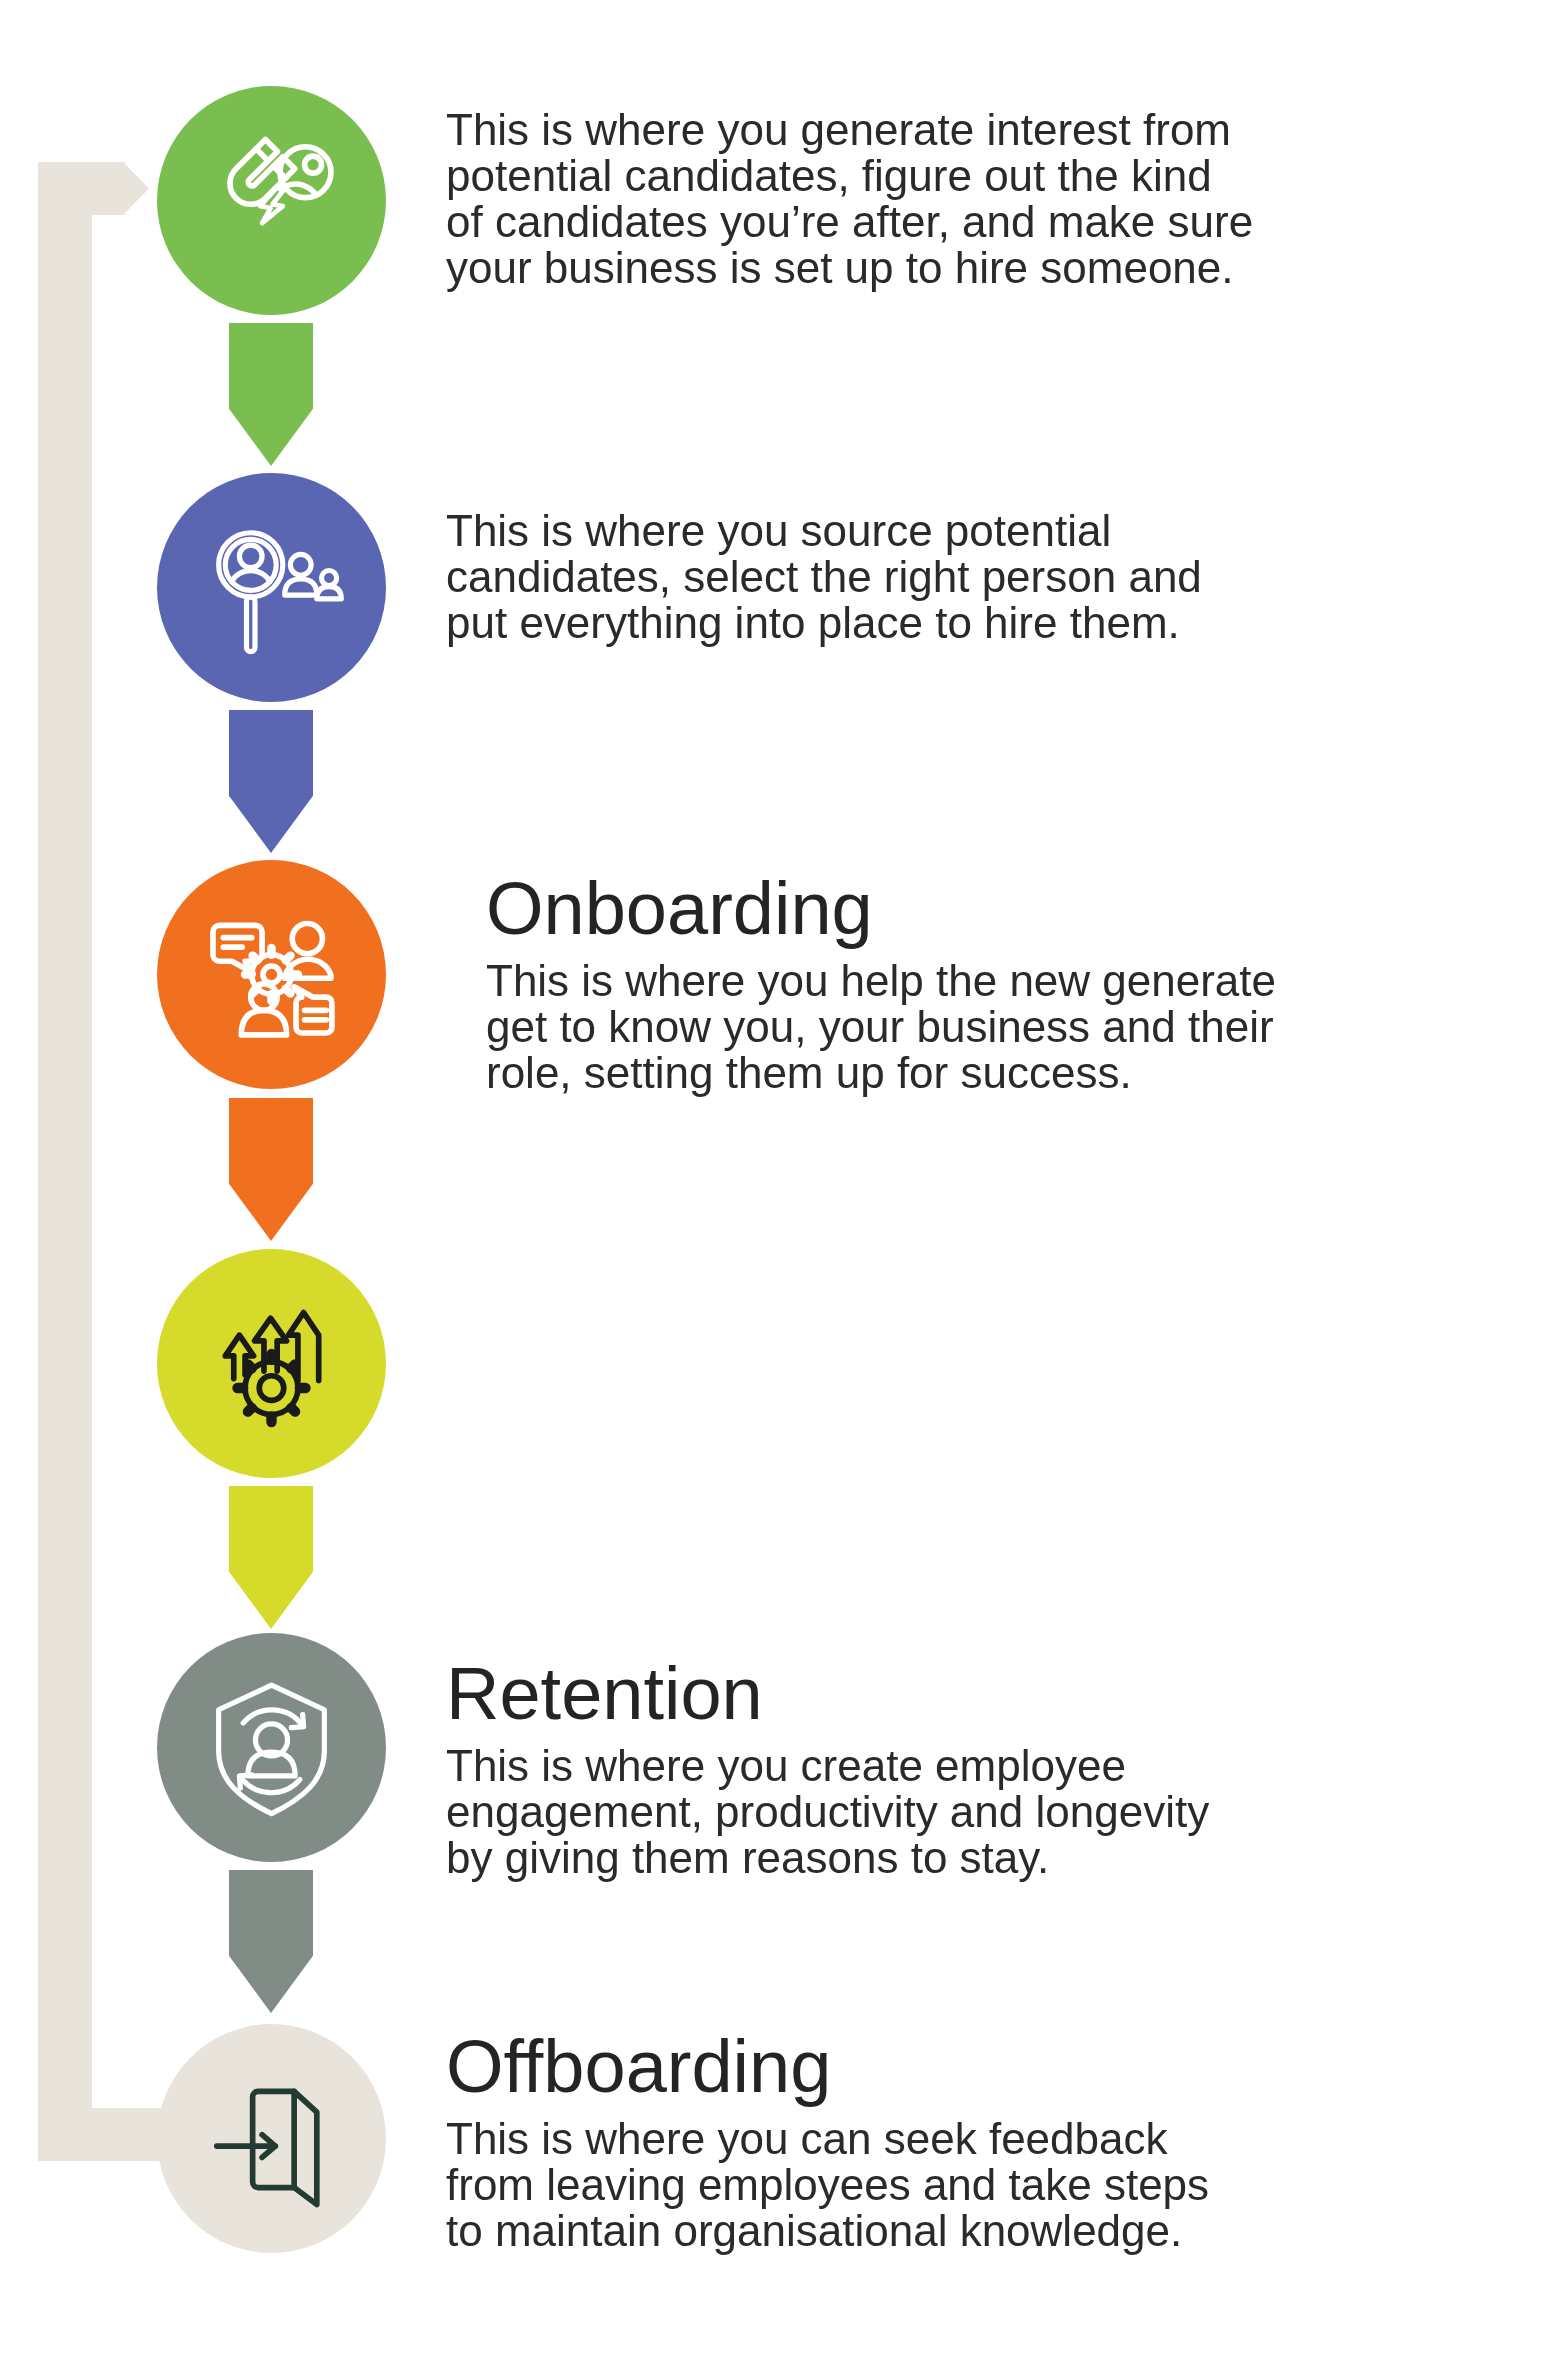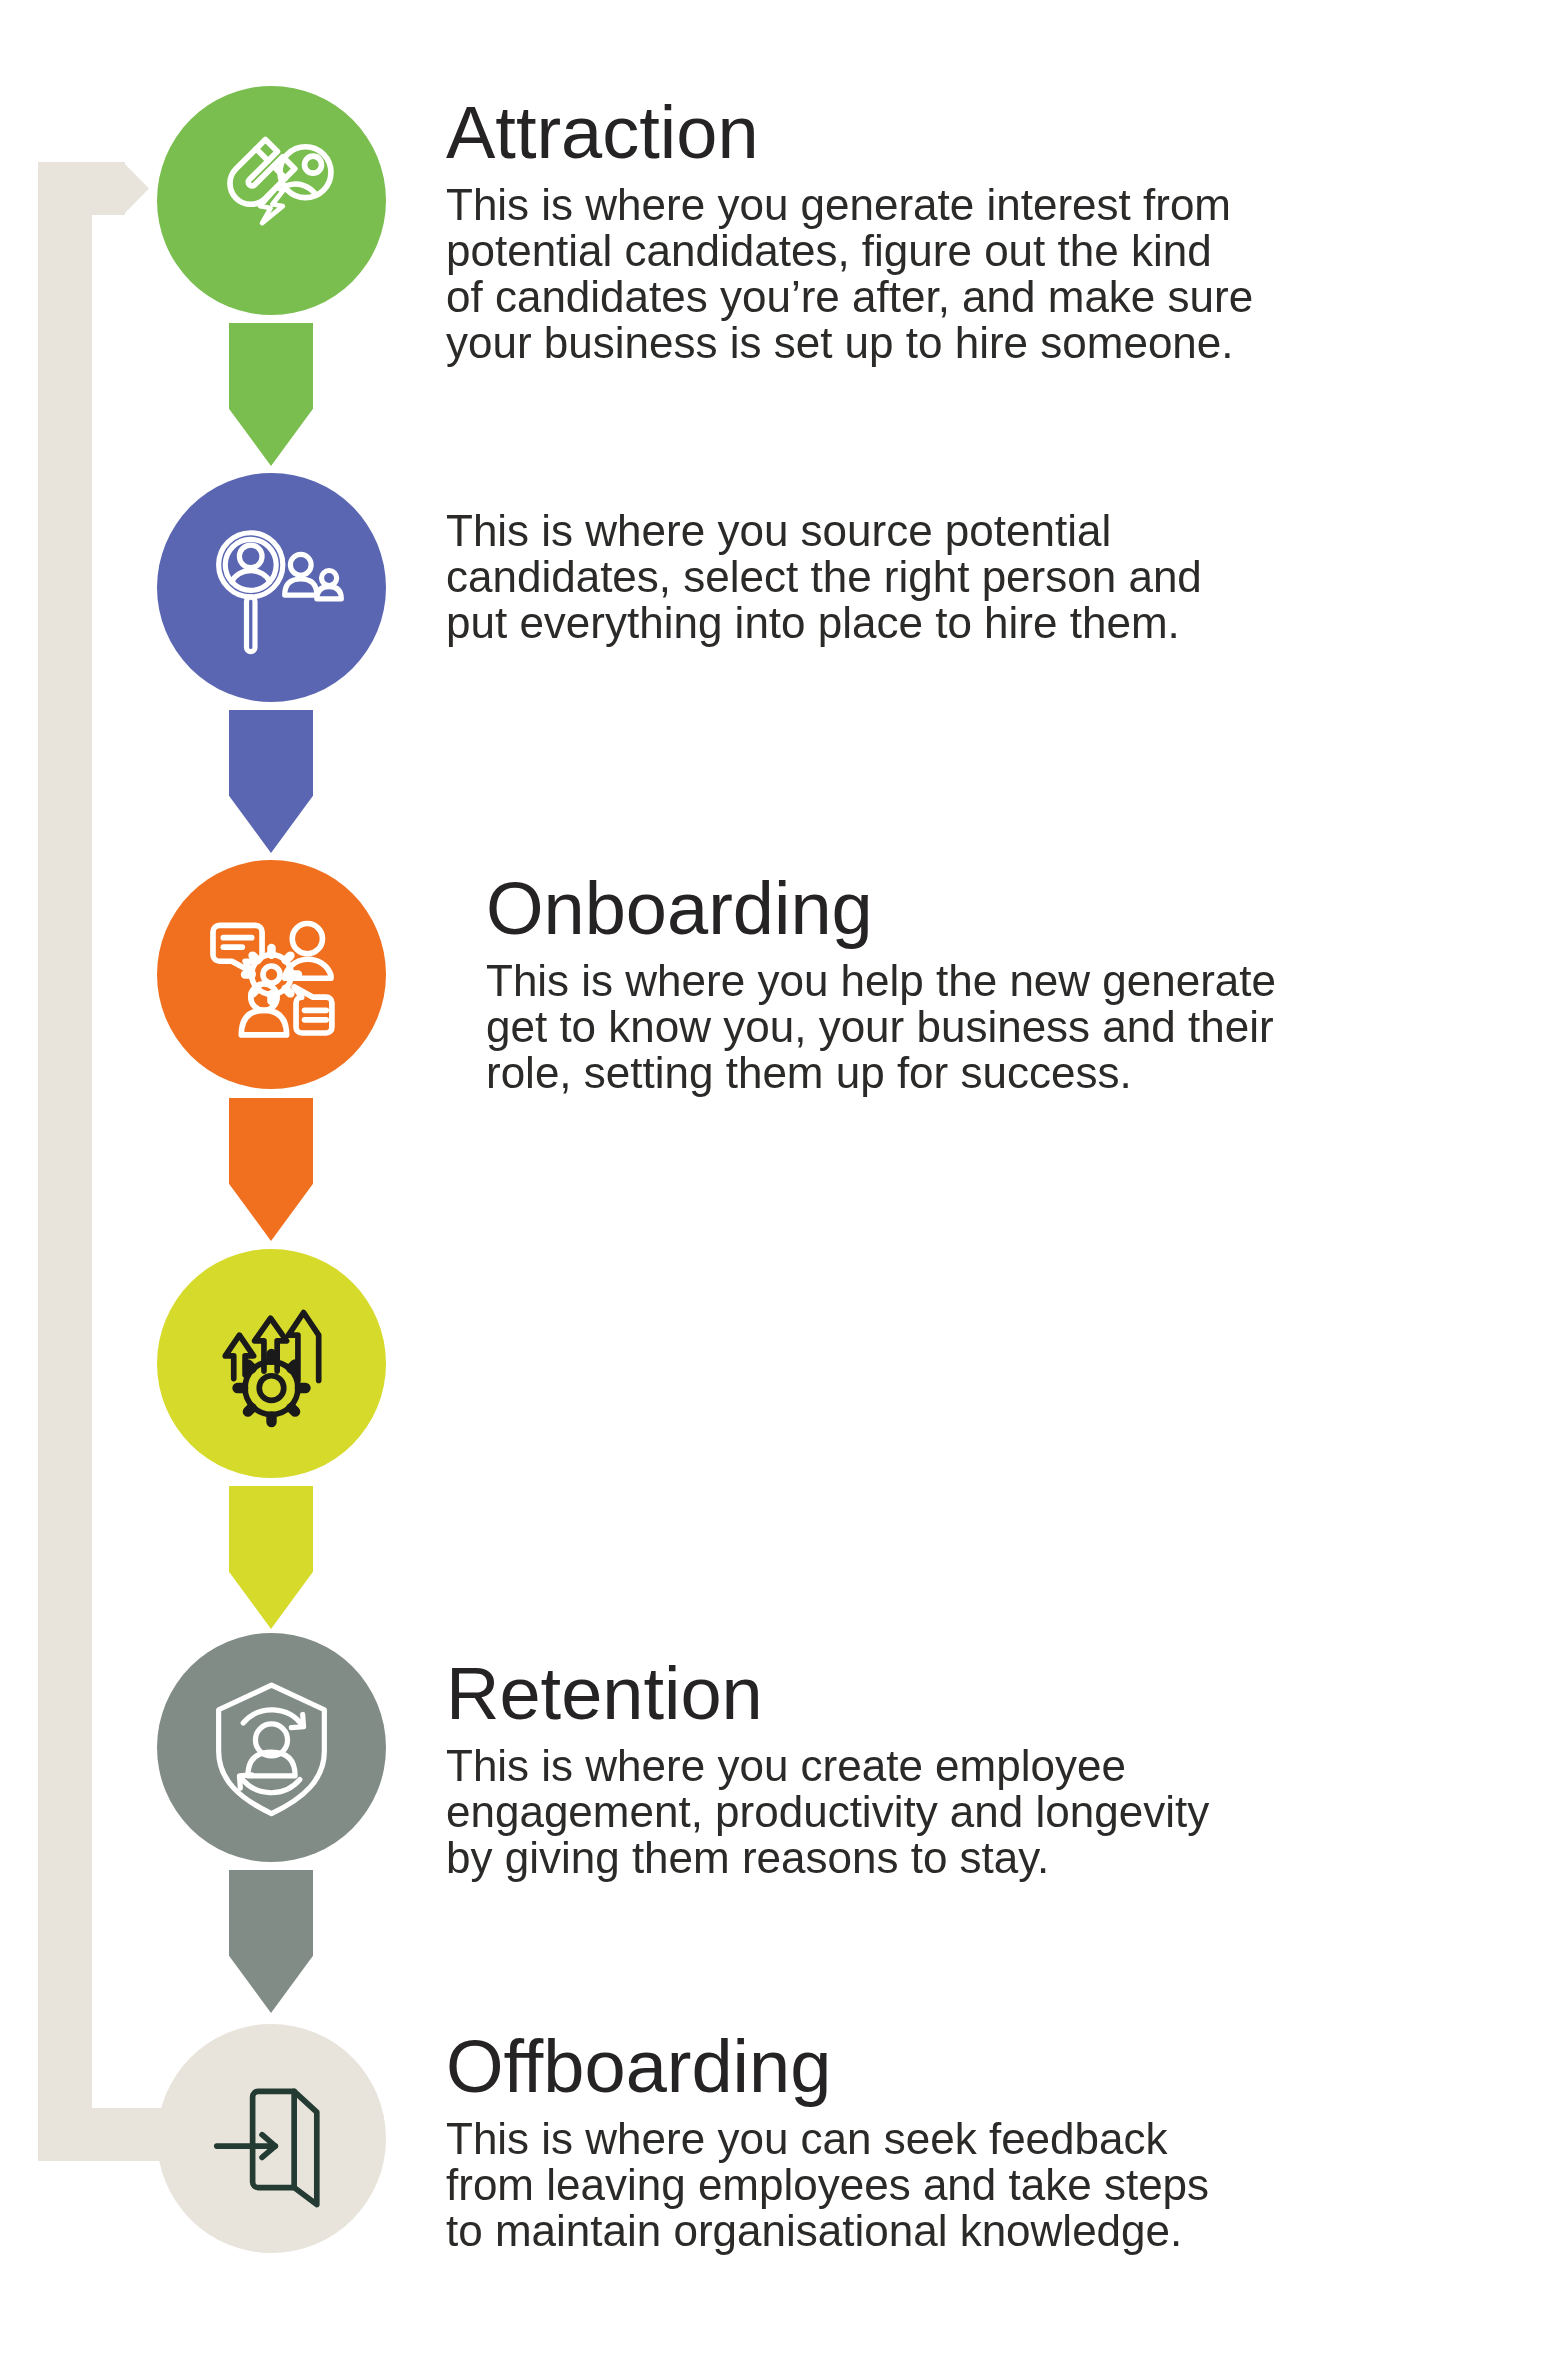--- a/index.html
+++ b/index.html
@@ -54,21 +54,20 @@
         </g>
         <circle cx="116" cy="50" r="27"></circle>
         <circle cx="124" cy="42" r="9"></circle>
         <path d="M97 64 a26 26 0 0 1 30 10"></path>
         <path d="M86 66 L68 86 L79 88 L70 104 L92 86 L81 84 L92 70 Z" stroke-width="5"></path>
       </svg>
     </span>
   </div>
   <div class="pin-arrow a0" style="background: rgb(121, 190, 78);"></div>
   <div class="textblock t0">
-    <h2 class="stage-title">Attraction</h2>
     <div class="stage-desc">This is where you generate interest from
 potential candidates, figure out the kind
 of candidates you’re after, and make sure
 your business is set up to hire someone.</div>
   </div>
 
   <div class="circle c1" style="background: rgb(90, 102, 177);">
     <span class="icon" style="color: rgb(255, 255, 255);">
       <svg viewBox="0 0 160 160" fill="none" stroke="currentColor" stroke-width="5.5" stroke-linecap="round" stroke-linejoin="round">
         <circle cx="58" cy="56" r="34"></circle>

